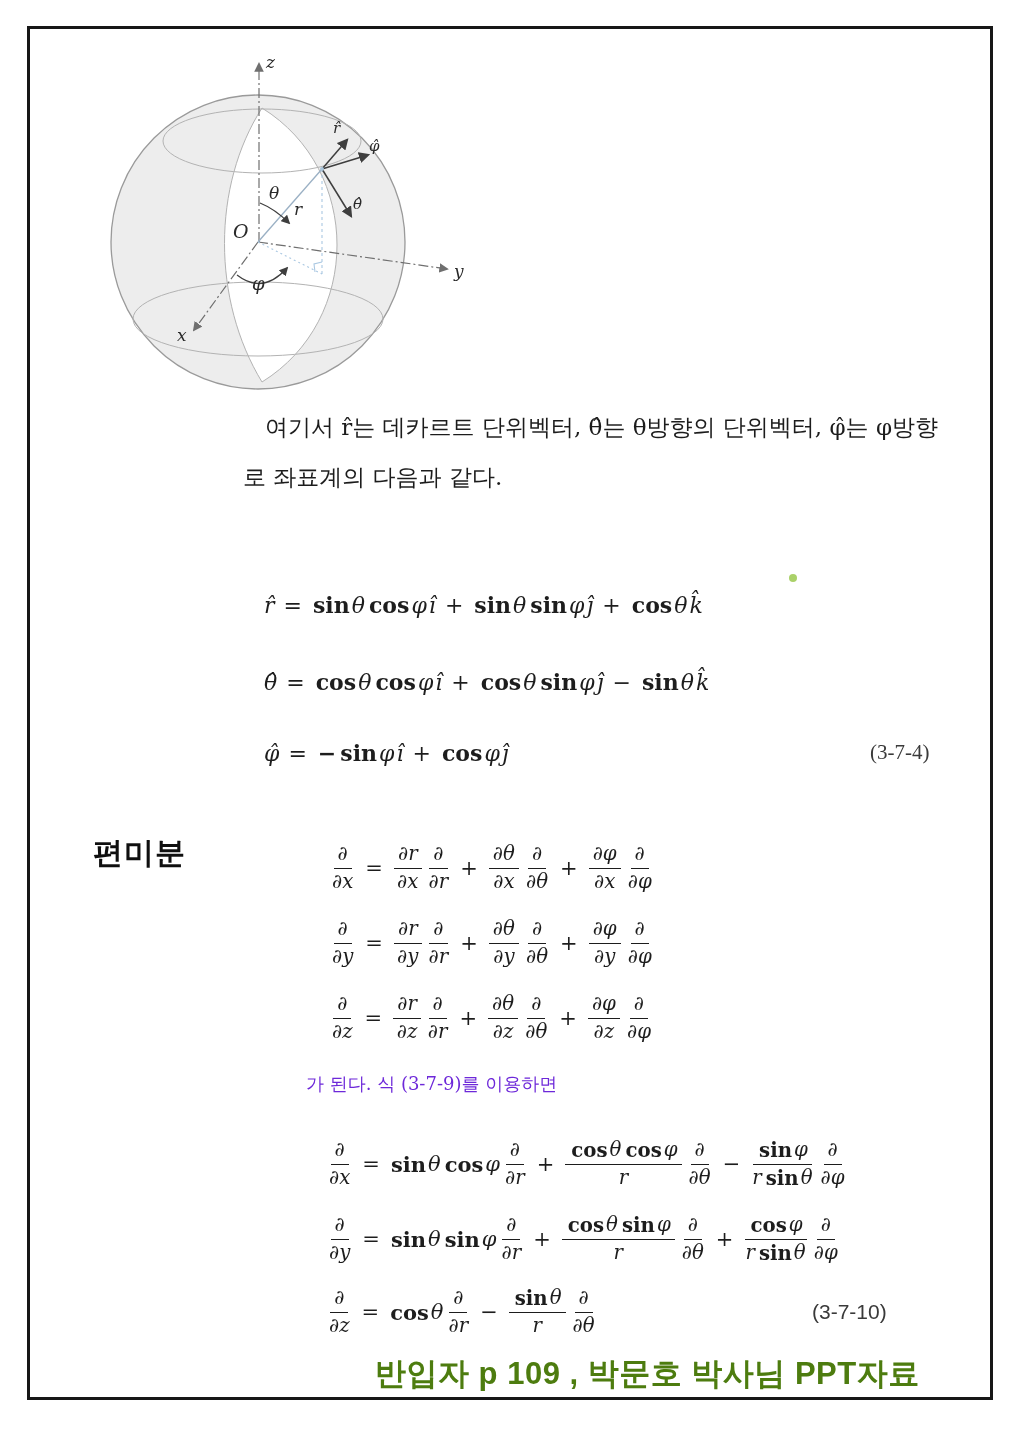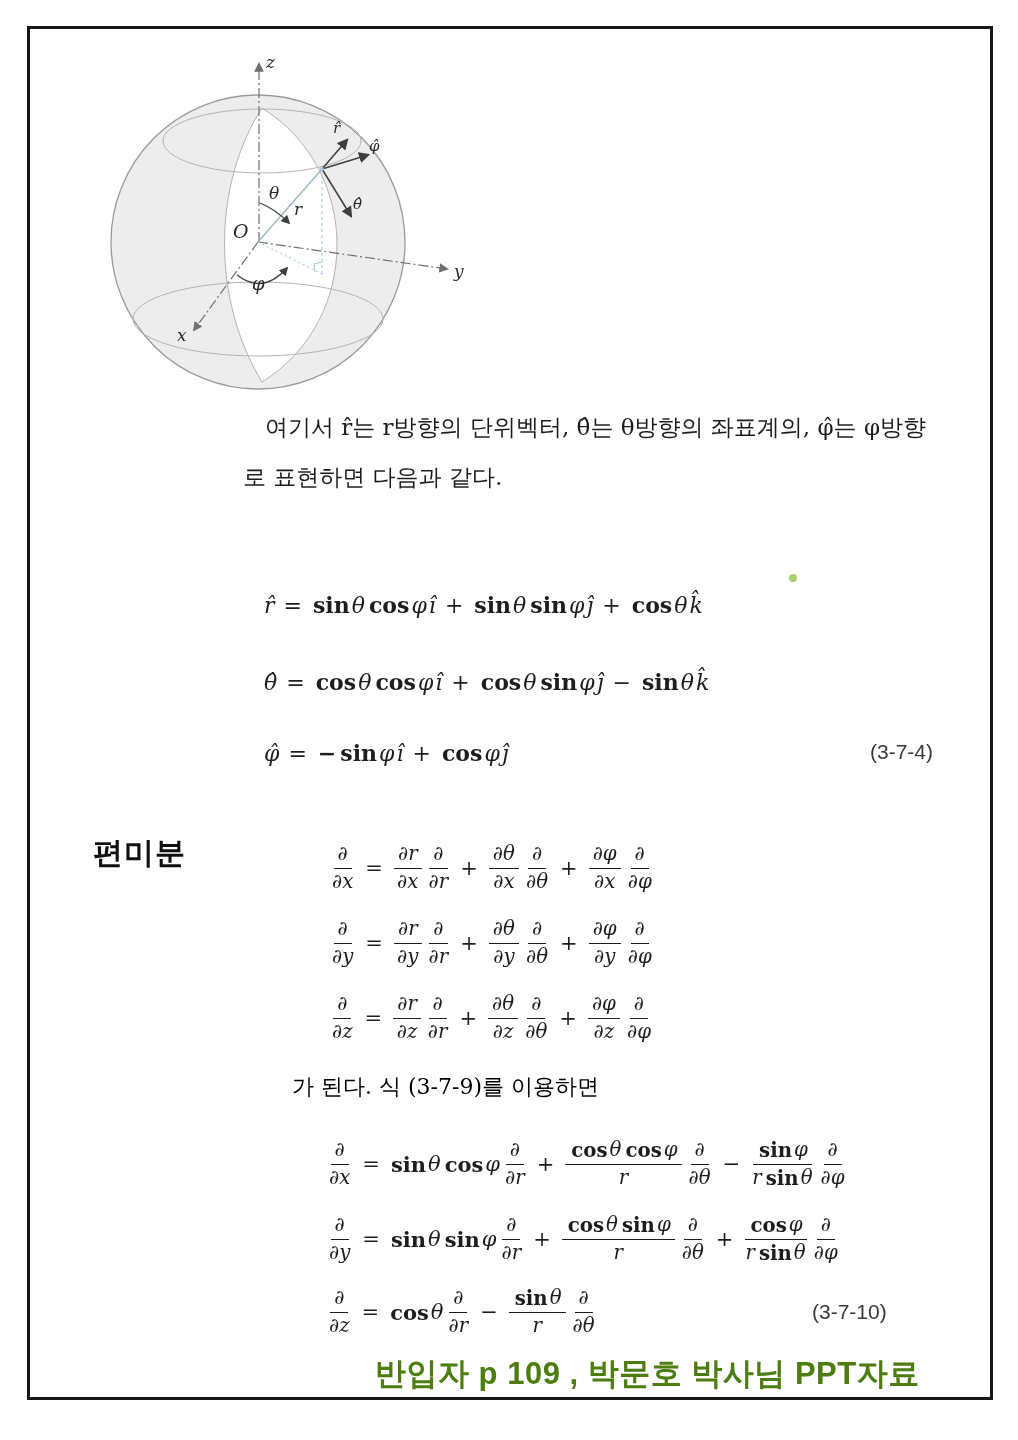--- a/index.html
+++ b/index.html
@@ -37,22 +37,22 @@
   .eq .frac .fr-den{display:inline-flex;align-items:flex-start;padding-top:2px;}
   .eqlabel{
     position:absolute;font-family:"Liberation Sans",sans-serif;
     font-size:21px;color:#3a3a3a;white-space:nowrap;
   }
   .sec{
     left:93px;top:833px;font-weight:bold;font-size:30px;color:#0f0f0f;
     font-family:Liberation Mono, monospace;letter-spacing:1px;
   }
   .midtext{
-    left:292px;top:1072px;font-family:"DejaVu Serif","Liberation Serif",serif;
-    font-size:22px;color:#000000;white-space:nowrap;
+    left:306px;top:1072px;font-family:"DejaVu Serif","Liberation Serif",serif;
+    font-size:18px;color:#6d28d9;white-space:nowrap;
   }
   .footer{
     left:375px;top:1353px;font-weight:bold;font-size:31px;white-space:nowrap;
     font-family:"Liberation Sans",sans-serif;letter-spacing:0.5px;
   }
   .dot{left:789px;top:574px;width:8px;height:8px;border-radius:50%;filter:blur(0.6px);opacity:0.85;}
 </style>
 </head>
 <body>
 
@@ -98,22 +98,22 @@
   <text class="fig-label" x="133" y="210" font-size="19">O</text>
   <text class="fig-label" x="169" y="171" font-size="17">θ</text>
   <text class="fig-label" x="194" y="187" font-size="17">r</text>
   <text class="fig-label" x="152" y="262" font-size="18">φ</text>
   <text class="fig-label" x="233" y="105" font-size="15">r̂</text>
   <text class="fig-label" x="269" y="123" font-size="15">φ̂</text>
   <text class="fig-label" x="253" y="181" font-size="15">θ̂</text>
 </svg>
 
 <div class="abs para">
-  <div class="line1">여기서 r̂는 r방향의 단위벡터, θ̂는 θ방향의 좌표계의, φ̂는 φ방향</div>
-  <div>로 표현하면 다음과 같다.</div>
+  <div class="line1">여기서 r̂는 데카르트 단위벡터, θ̂는 θ방향의 단위벡터, φ̂는 φ방향</div>
+  <div>로 좌표계의 다음과 같다.</div>
 </div>
 
 <div class="eq" style="left:263px;top:587px;height:36px;">
     <span class="mi">r̂</span>
     <span class="mo">=</span>
     <span class="mn">sin</span>
     <span class="mi">θ</span>
     <span class="mn">cos</span>
     <span class="mi">φ</span>
     <span class="mi">î</span>
@@ -152,21 +152,21 @@
     <span class="mo">=</span>
     <span class="mn">−</span>
     <span class="mn">sin</span>
     <span class="mi">φ</span>
     <span class="mi">î</span>
     <span class="mo">+</span>
     <span class="mn">cos</span>
     <span class="mi">φ</span>
     <span class="mi">ĵ</span>
   </div>
-<div class="eqlabel" style="left:870px;top:740px;">(3-7-4)</div>
+<div class="eqlabel" style="left:870px;top:740px;font-family:Liberation Serif, serif;">(3-7-4)</div>
 
 <div class="abs dot" style="background-color: rgb(156, 201, 79);"></div>
 
 <div class="abs sec">편미분</div>
 
 <div class="eq small" style="left:328px;top:840px;height:56px;">
     <span class="frac">
       <span class="fr-num">
         <span class="mi">∂</span>
       </span>

